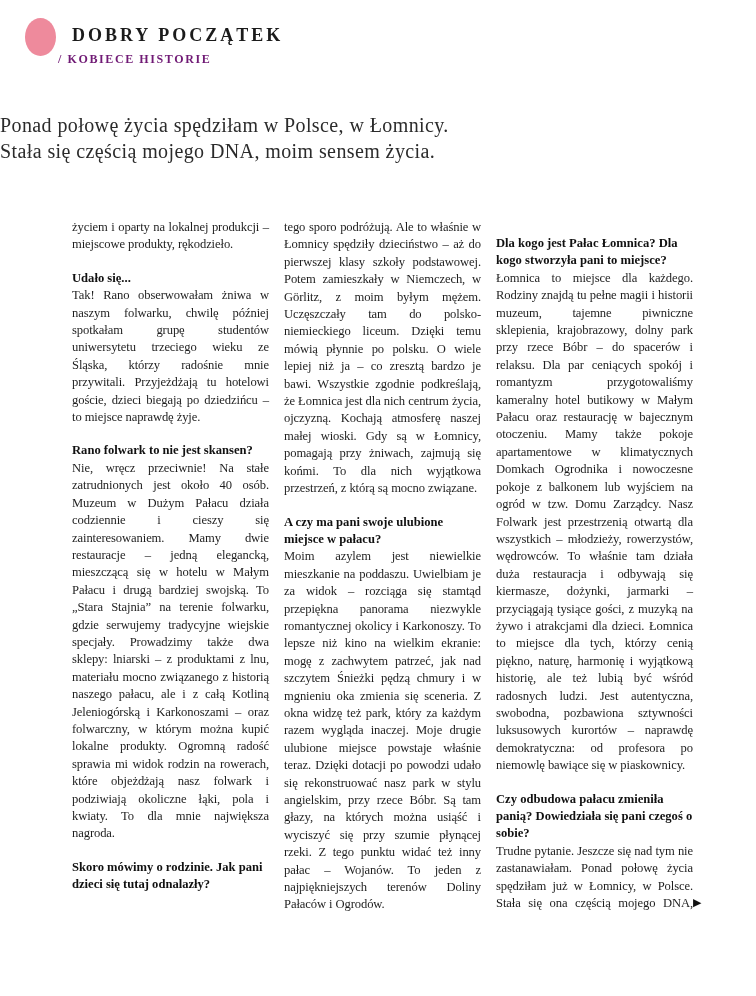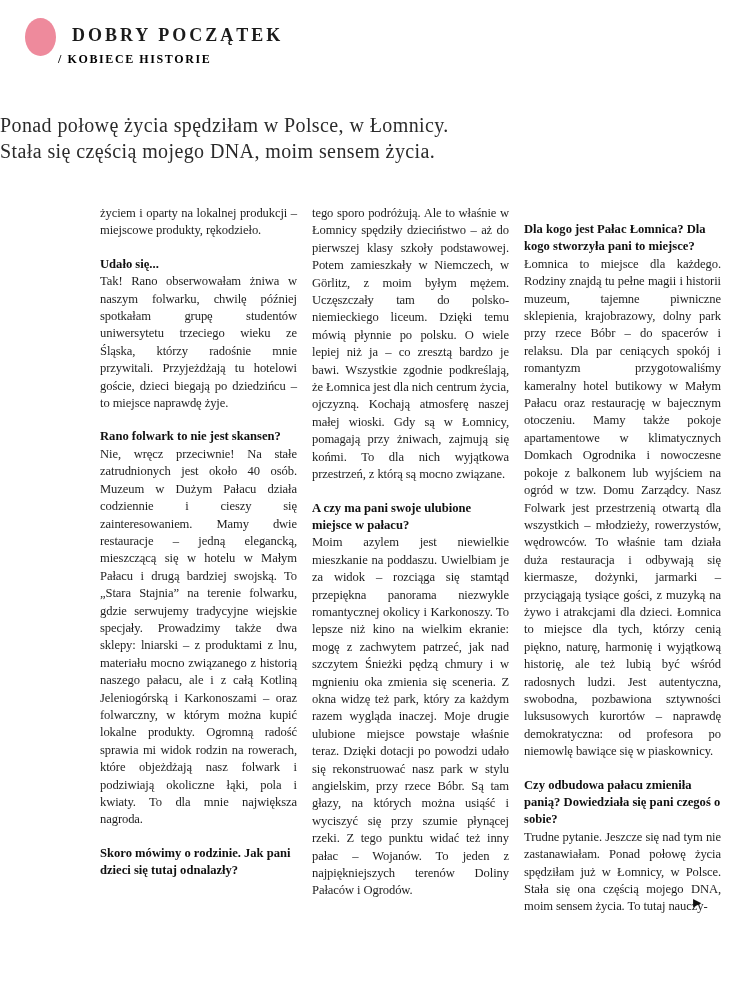--- a/index.html
+++ b/index.html
@@ -30,44 +30,43 @@
     letter-spacing: 3px;
     color: #1b1b1b;
     white-space: nowrap;
   }
   .section-subtitle {
     position: absolute;
     left: 58px; top: 52px;
     font-size: 12px;
     font-weight: bold;
     letter-spacing: 1.6px;
-    color: #000000;
+    color: #701a75;
     white-space: nowrap;
   }
 
   
   .pullquote {
     position: absolute;
     left: 0; right: 0;
     top: 112px;
     font-size: 20px;
     line-height: 26px;
     letter-spacing: 0.4px;
     color: #2b2b2b;
   }
 
   
   .columns {
     position: absolute;
     left: 72px;
-    top: 205px;
+    top: 219px;
     width: 621px;
     display: flex;
     gap: 15px;
-    margin-left: 28px;
   }
   .col { flex: 1 1 0; min-width: 0; }
   .col p.para {
     font-size: 12.6px;
     line-height: 17.4px;
     text-align: justify;
     letter-spacing: -0.1px;
     hyphens: auto;
     color: #1e1e1e;
   }

